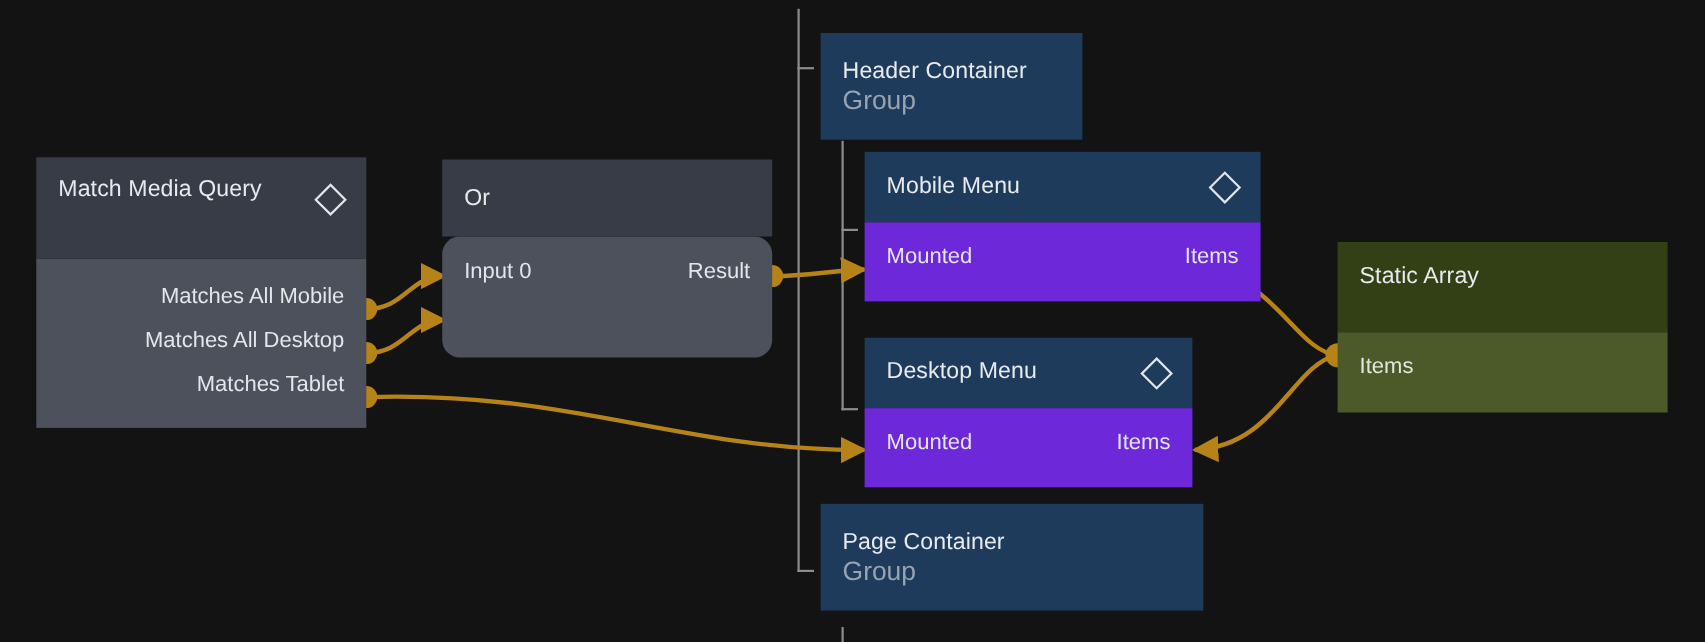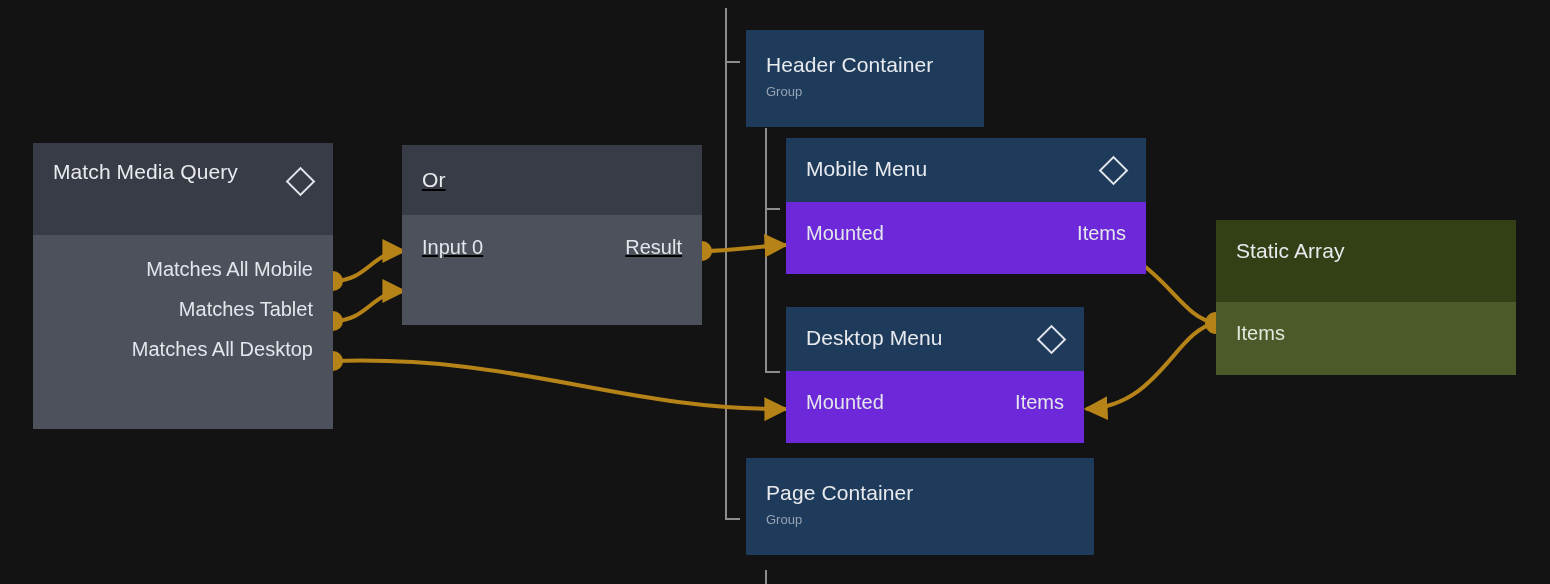--- a/index.html
+++ b/index.html
@@ -33,21 +33,21 @@
     box-sizing: border-box;
     padding: 14px 18px 14px 20px;
   }
   .node-title {
     font-size: 21px;
     line-height: 29px;
     color: #e8eaee;
     letter-spacing: 0.1px;
   }
   .node-subtitle {
-    font-size: 13px;
+    font-size: 24px;
     line-height: 26px;
     color: #97a3b2;
   }
   .node-body {
     box-sizing: border-box;
     padding: 8px 0 14px 0;
   }
   .port-row {
     position: relative;
     height: 40px;
@@ -80,26 +80,26 @@
   .blue .node-body   { background: #6d28d9; }
 
   .green .node-header { background: #333f14; }
   .green .node-body   { background: #4c5a2a; }
 
   
   #node-match-media {
     left: 33px; top: 143px; width: 300px;
   }
   #node-match-media .node-header { height: 92px; }
-  #node-match-media .node-body   { height: 194px; padding-top: 14px; }
+  #node-match-media .node-body   { height: 154px; padding-top: 14px; }
   #node-match-media .port-label  { font-size: 20px; }
 
-  #node-or { left: 402px; top: 145px; width: 300px; text-decoration: underline; }
+  #node-or { left: 402px; top: 145px; width: 300px; }
   #node-or .node-header { height: 70px; padding-top: 20px; }
-  #node-or .node-body   { height: 110px; padding-top: 12px; }
+  #node-or .node-body   { height: 110px; padding-top: 12px; border-radius: 16px; }
 
   #node-header-container { left: 746px; top: 20px; width: 238px; margin-top: 10px; }
   #node-header-container .node-header { height: 97px; padding-top: 20px; }
 
   #node-mobile-menu { left: 786px; top: 138px; width: 360px; }
   #node-mobile-menu .node-header { height: 64px; padding-top: 16px; }
   #node-mobile-menu .node-body   { height: 72px; padding-top: 11px; }
 
   #node-desktop-menu { left: 786px; top: 307px; width: 298px; }
   #node-desktop-menu .node-header { height: 64px; padding-top: 16px; }
@@ -161,24 +161,24 @@
   <div class="node grey" id="node-match-media">
     <div class="node-header">
       <div class="node-title">Match Media Query</div>
       <span class="diamond" style="right:22px; top:28px;"></span>
     </div>
     <div class="node-body">
       <div class="port-row">
         <span class="port-label right">Matches All Mobile</span>
       </div>
       <div class="port-row">
+        <span class="port-label right">Matches All Desktop</span>
+      </div>
+      <div class="port-row">
         <span class="port-label right">Matches Tablet</span>
-      </div>
-      <div class="port-row">
-        <span class="port-label right">Matches All Desktop</span>
       </div>
     </div>
   </div>
 
   <div class="node grey" id="node-or">
     <div class="node-header">
       <div class="node-title">Or</div>
     </div>
     <div class="node-body">
       <div class="port-row">

